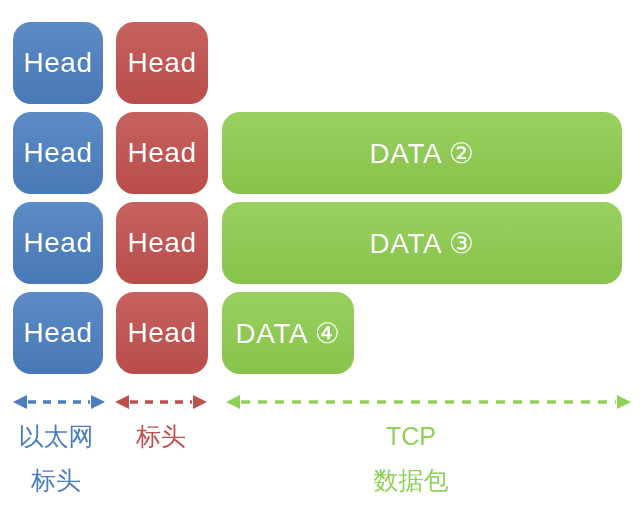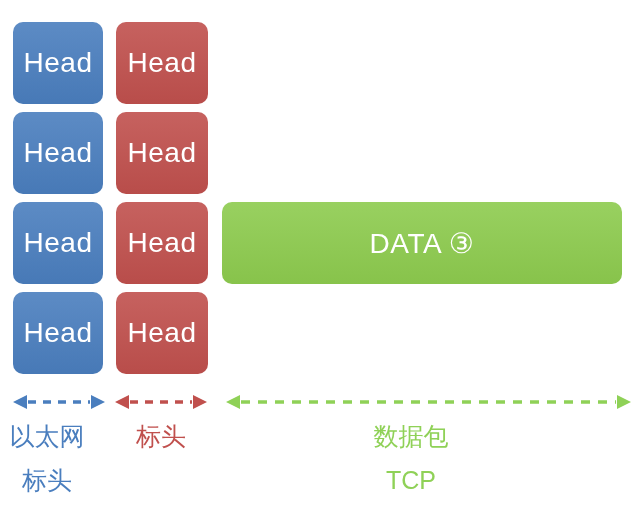--- a/index.html
+++ b/index.html
@@ -10,65 +10,67 @@
   .stage{
     position:relative;
     width:644px;height:505px;
     background:var(--background,#fff);
     overflow:hidden;
   }
   .row{position:absolute;left:13px;width:631px;height:82px;}
   .row.r1{top:22px}.row.r2{top:112px}.row.r3{top:202px}.row.r4{top:292px}
   .box{
     position:absolute;top:0;height:82px;
-    border-radius:10px;
+    border-radius:18px;
     display:flex;align-items:center;justify-content:center;
     color:var(--box-text,#fff);
     font-size:28px;
     letter-spacing:.5px;
     background-image:linear-gradient(180deg,rgba(255,255,255,.10),rgba(0,0,0,.04));
   }
   .box-eth{left:0;width:90px;background-color:var(--ethernet-blue)}
   .box-ip{left:103px;width:92px;background-color:var(--ip-red)}
   .box-tcp{left:209px;width:400px;background-color:var(--tcp-green)}
   .row.r4 .box-tcp{width:132px}
   .arrow{position:absolute;top:394px;height:16px;display:block}
   .arrow-eth{left:13px;width:92px;color:var(--ethernet-blue)}
   .arrow-ip{left:115px;width:92px;color:var(--ip-red)}
   .arrow-tcp{left:226px;width:405px;color:var(--tcp-accent)}
   .legend{
     position:absolute;top:414px;
     text-align:center;
     font-size:25px;line-height:44px;
   }
-  .legend-eth{left:1px;width:92px;color:var(--ethernet-blue)}
+  .legend-eth{left:10px;width:92px;color:var(--ethernet-blue)}
   .legend-ip{left:115px;width:92px;color:var(--ip-red)}
   .legend-tcp{left:330px;width:162px;color:var(--tcp-accent)}
 </style>
 </head>
 <body>
 
 <div class="stage">
 
   <div class="row r1">
     <div class="box box-eth">Head</div>
     <div class="box box-ip">Head</div>
   </div>
   <div class="row r2">
     <div class="box box-eth">Head</div>
     <div class="box box-ip">Head</div>
+    <div class="box box-tcp">DATA ②</div>
   </div>
   <div class="row r3">
     <div class="box box-eth">Head</div>
     <div class="box box-ip">Head</div>
     <div class="box box-tcp">DATA ③</div>
   </div>
   <div class="row r4">
     <div class="box box-eth">Head</div>
     <div class="box box-ip">Head</div>
+    <div class="box box-tcp">DATA ④</div>
   </div>
 
   <svg class="arrow arrow-eth" viewBox="0 0 92 16" xmlns="http://www.w3.org/2000/svg">
     <line x1="15" y1="8" x2="77" y2="8" stroke="currentColor" stroke-width="3.6" stroke-dasharray="8 7"></line>
     <polygon points="0,8 14,1 14,15" fill="currentColor"></polygon>
     <polygon points="92,8 78,1 78,15" fill="currentColor"></polygon>
   </svg>
   <svg class="arrow arrow-ip" viewBox="0 0 92 16" xmlns="http://www.w3.org/2000/svg">
     <line x1="15" y1="8" x2="77" y2="8" stroke="currentColor" stroke-width="3.6" stroke-dasharray="8 7"></line>
     <polygon points="0,8 14,1 14,15" fill="currentColor"></polygon>
@@ -81,17 +83,17 @@
   </svg>
 
   <div class="legend legend-eth">
     <div>以太网</div>
     <div>标头</div>
   </div>
   <div class="legend legend-ip">
     <div>标头</div>
   </div>
   <div class="legend legend-tcp">
+    <div>TCP</div>
     <div>数据包</div>
-    <div>TCP</div>
   </div>
 
 </div>
 
 </body></html>

